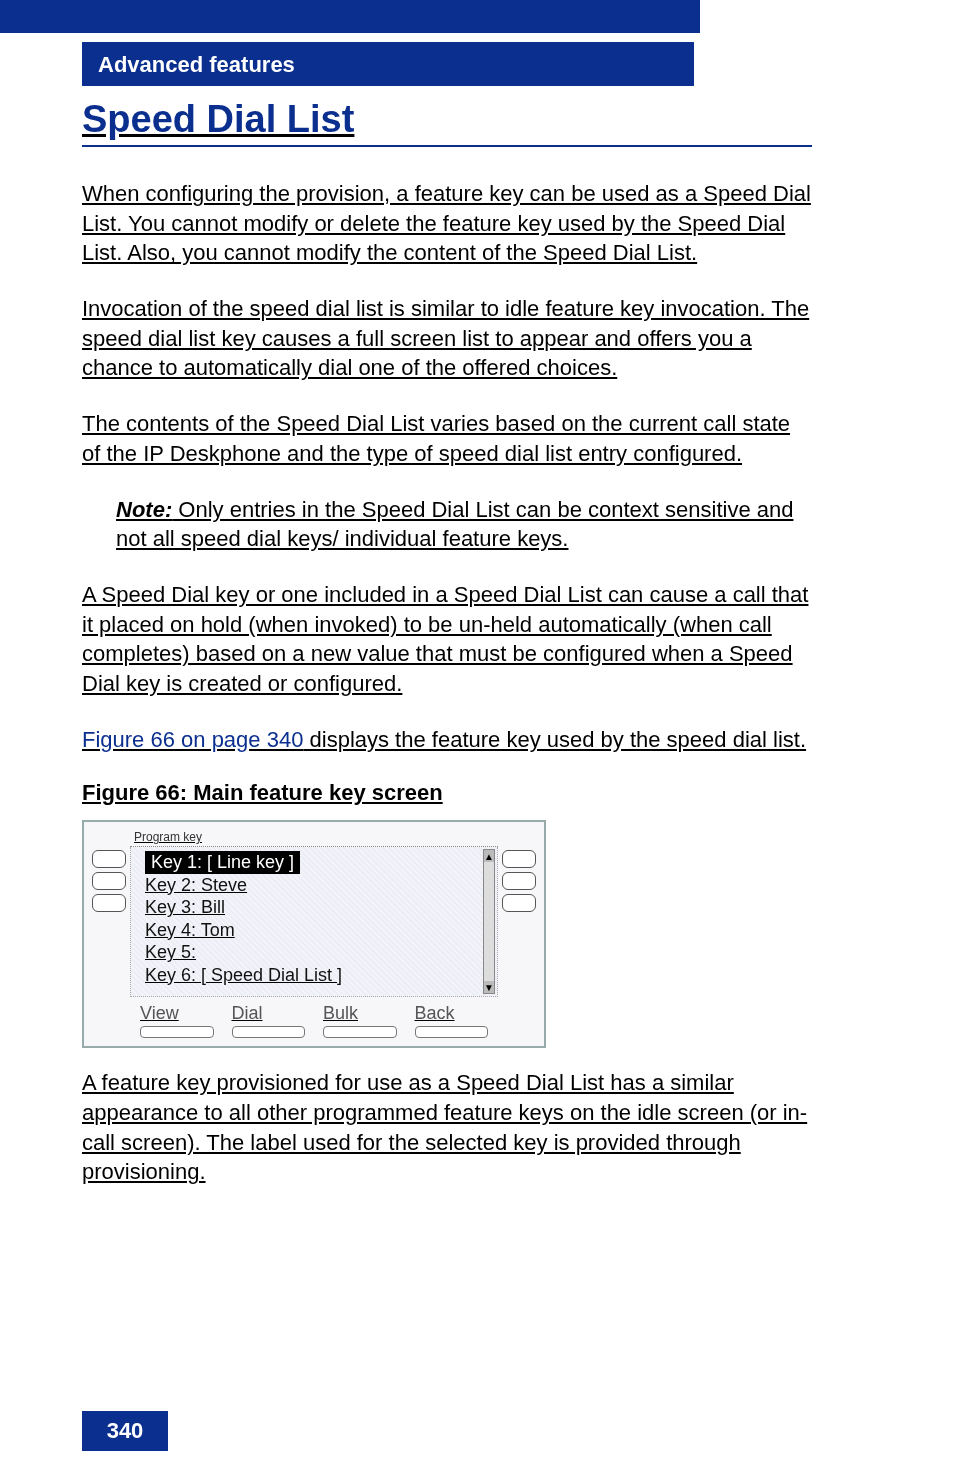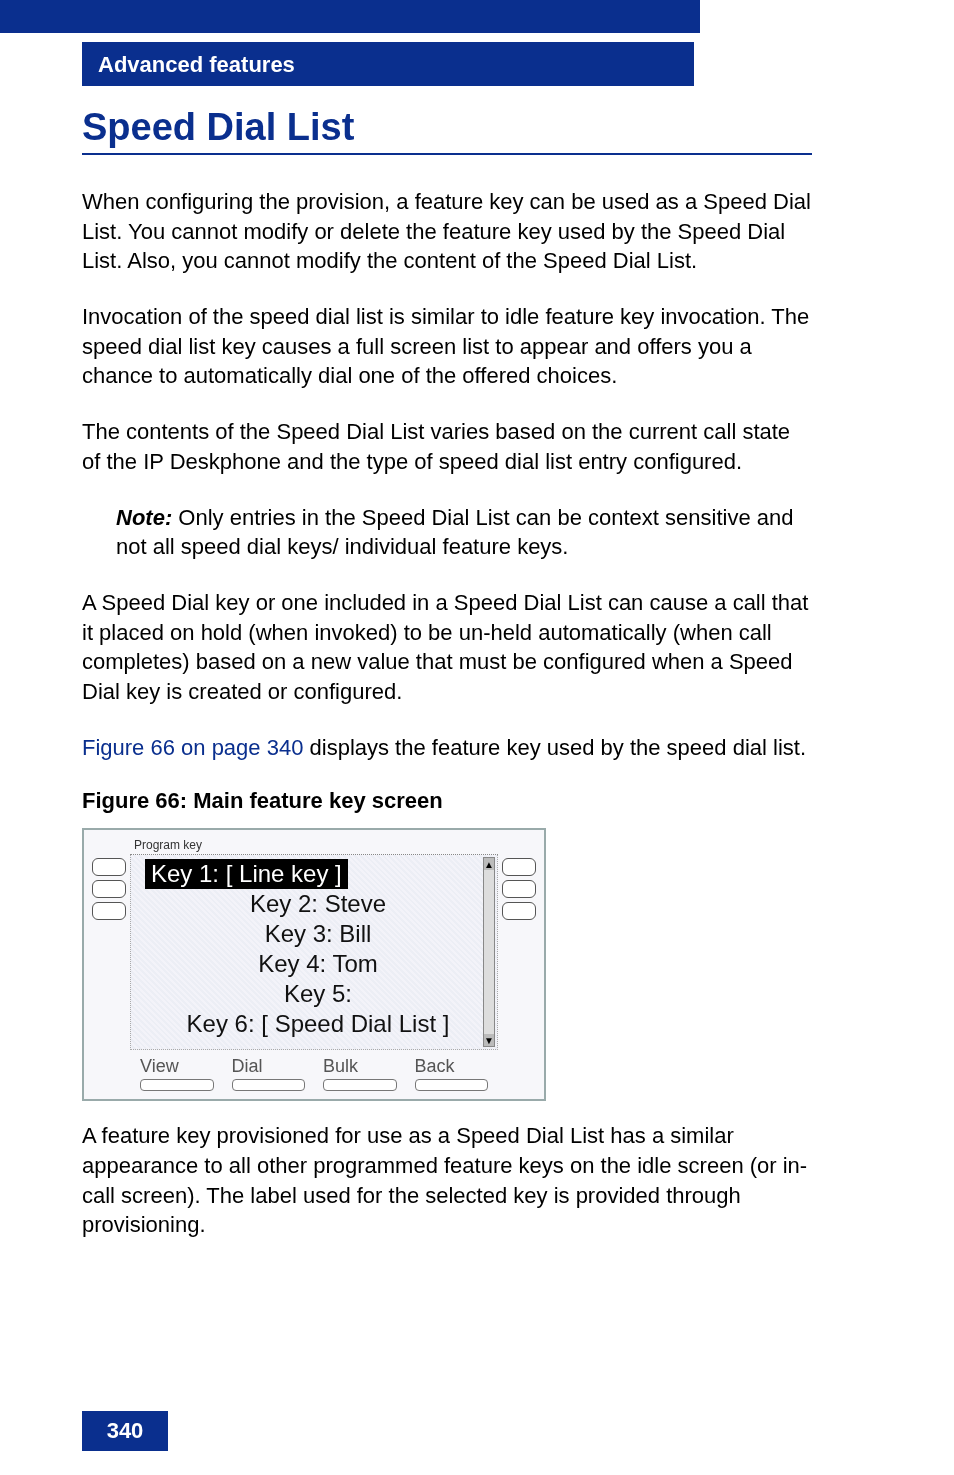--- a/index.html
+++ b/index.html
@@ -1,35 +1,35 @@
 <!DOCTYPE html>
 <html><head>
 <meta charset="utf-8">
 <style>
   * { box-sizing: border-box; margin: 0; padding: 0; }
   html, body { width: 954px; height: 1475px; background: #fff; font-family: Arial, Helvetica, sans-serif; color: #000; }
   .page { position: relative; width: 954px; height: 1475px; padding: 4px; }
   .top-bar { position: absolute; top: 0; left: 0; width: 700px; height: 33px; background: #0a2f8e; }
   .section-label-bar { position: absolute; top: 42px; left: 82px; width: 612px; height: 44px; background: #0a2f8e; color: #fff; font-weight: bold; font-size: 22px; padding: 10px 16px 0 16px; }
-  .content { position: absolute; top: 106px; left: 82px; width: 730px; }
+  .content { position: absolute; top: 98px; left: 82px; width: 730px; text-decoration: underline; }
   h1.title { color: #0a2f8e; font-size: 38px; font-weight: bold; font-family: Arial, Helvetica, sans-serif; margin-bottom: 4px; }
   .title-rule { border: none; border-top: 2px solid #0a2f8e; margin-bottom: 32px; }
   p.body { font-size: 22px; line-height: 1.35; margin-bottom: 26px; }
   p.note { font-size: 22px; line-height: 1.35; margin-bottom: 26px; padding-left: 34px; }
   .note-strong { font-weight: bold; font-style: italic; }
   .xref { color: #0a2f8e; }
   .fig-caption { font-size: 22px; font-weight: bold; margin-bottom: 14px; }
   .fig-box { width: 464px; border: 2px solid #9aa; background: #f7f7fa; padding: 6px 8px 6px 8px; }
   .phone-screen { display: flex; }
   .side-keys { display: flex; flex-direction: column; gap: 4px; padding-top: 22px; }
   .side-key { width: 34px; height: 18px; border: 1px solid #555; border-radius: 6px; background: #fff; }
   .screen-mid { flex: 1; margin: 0 4px; }
   .screen-titlebar { font-size: 12px; color: #333; padding: 2px 4px; border-bottom: 1px dotted #888; }
   .screen-list { background: repeating-linear-gradient(45deg,#f3f3f9,#f3f3f9 2px,#eceef5 2px,#eceef5 4px); padding: 4px 6px 10px 14px; border: 1px dotted #aaa; border-top: none; position: relative; }
-  .screen-item { font-size: 24px; line-height: 1.25; color: #111; text-align: center; }
+  .screen-item { font-size: 18px; line-height: 1.25; color: #111; }
   .screen-item.sel { background: #000; color: #fff; display: inline-block; padding: 0 6px; }
   .scroll-rail { position: absolute; right: 2px; top: 2px; bottom: 2px; width: 12px; background: #ddd; border: 1px solid #888; }
   .scroll-up, .scroll-down { position:absolute; left:0; right:0; height:12px; background:#bbb; display:flex; align-items:center; justify-content:center; font-size:10px; }
   .scroll-up { top:0; } .scroll-down { bottom:0; }
   .softkey-row { display: flex; gap: 18px; padding: 6px 10px 2px 10px; font-size: 18px; color: #555; }
   .softkey-btns { display: flex; gap: 18px; padding: 0 10px 2px 10px; }
   .softkey-btn { flex:1; height: 12px; border: 1px solid #777; border-radius: 4px; background: #fff; }
   .page-num-box { position: absolute; left: 82px; bottom: 24px; width: 86px; height: 40px; background: #0a2f8e; color: #fff; font-weight: bold; font-size: 22px; display: flex; align-items: center; justify-content: center; }
 </style>
 </head>

